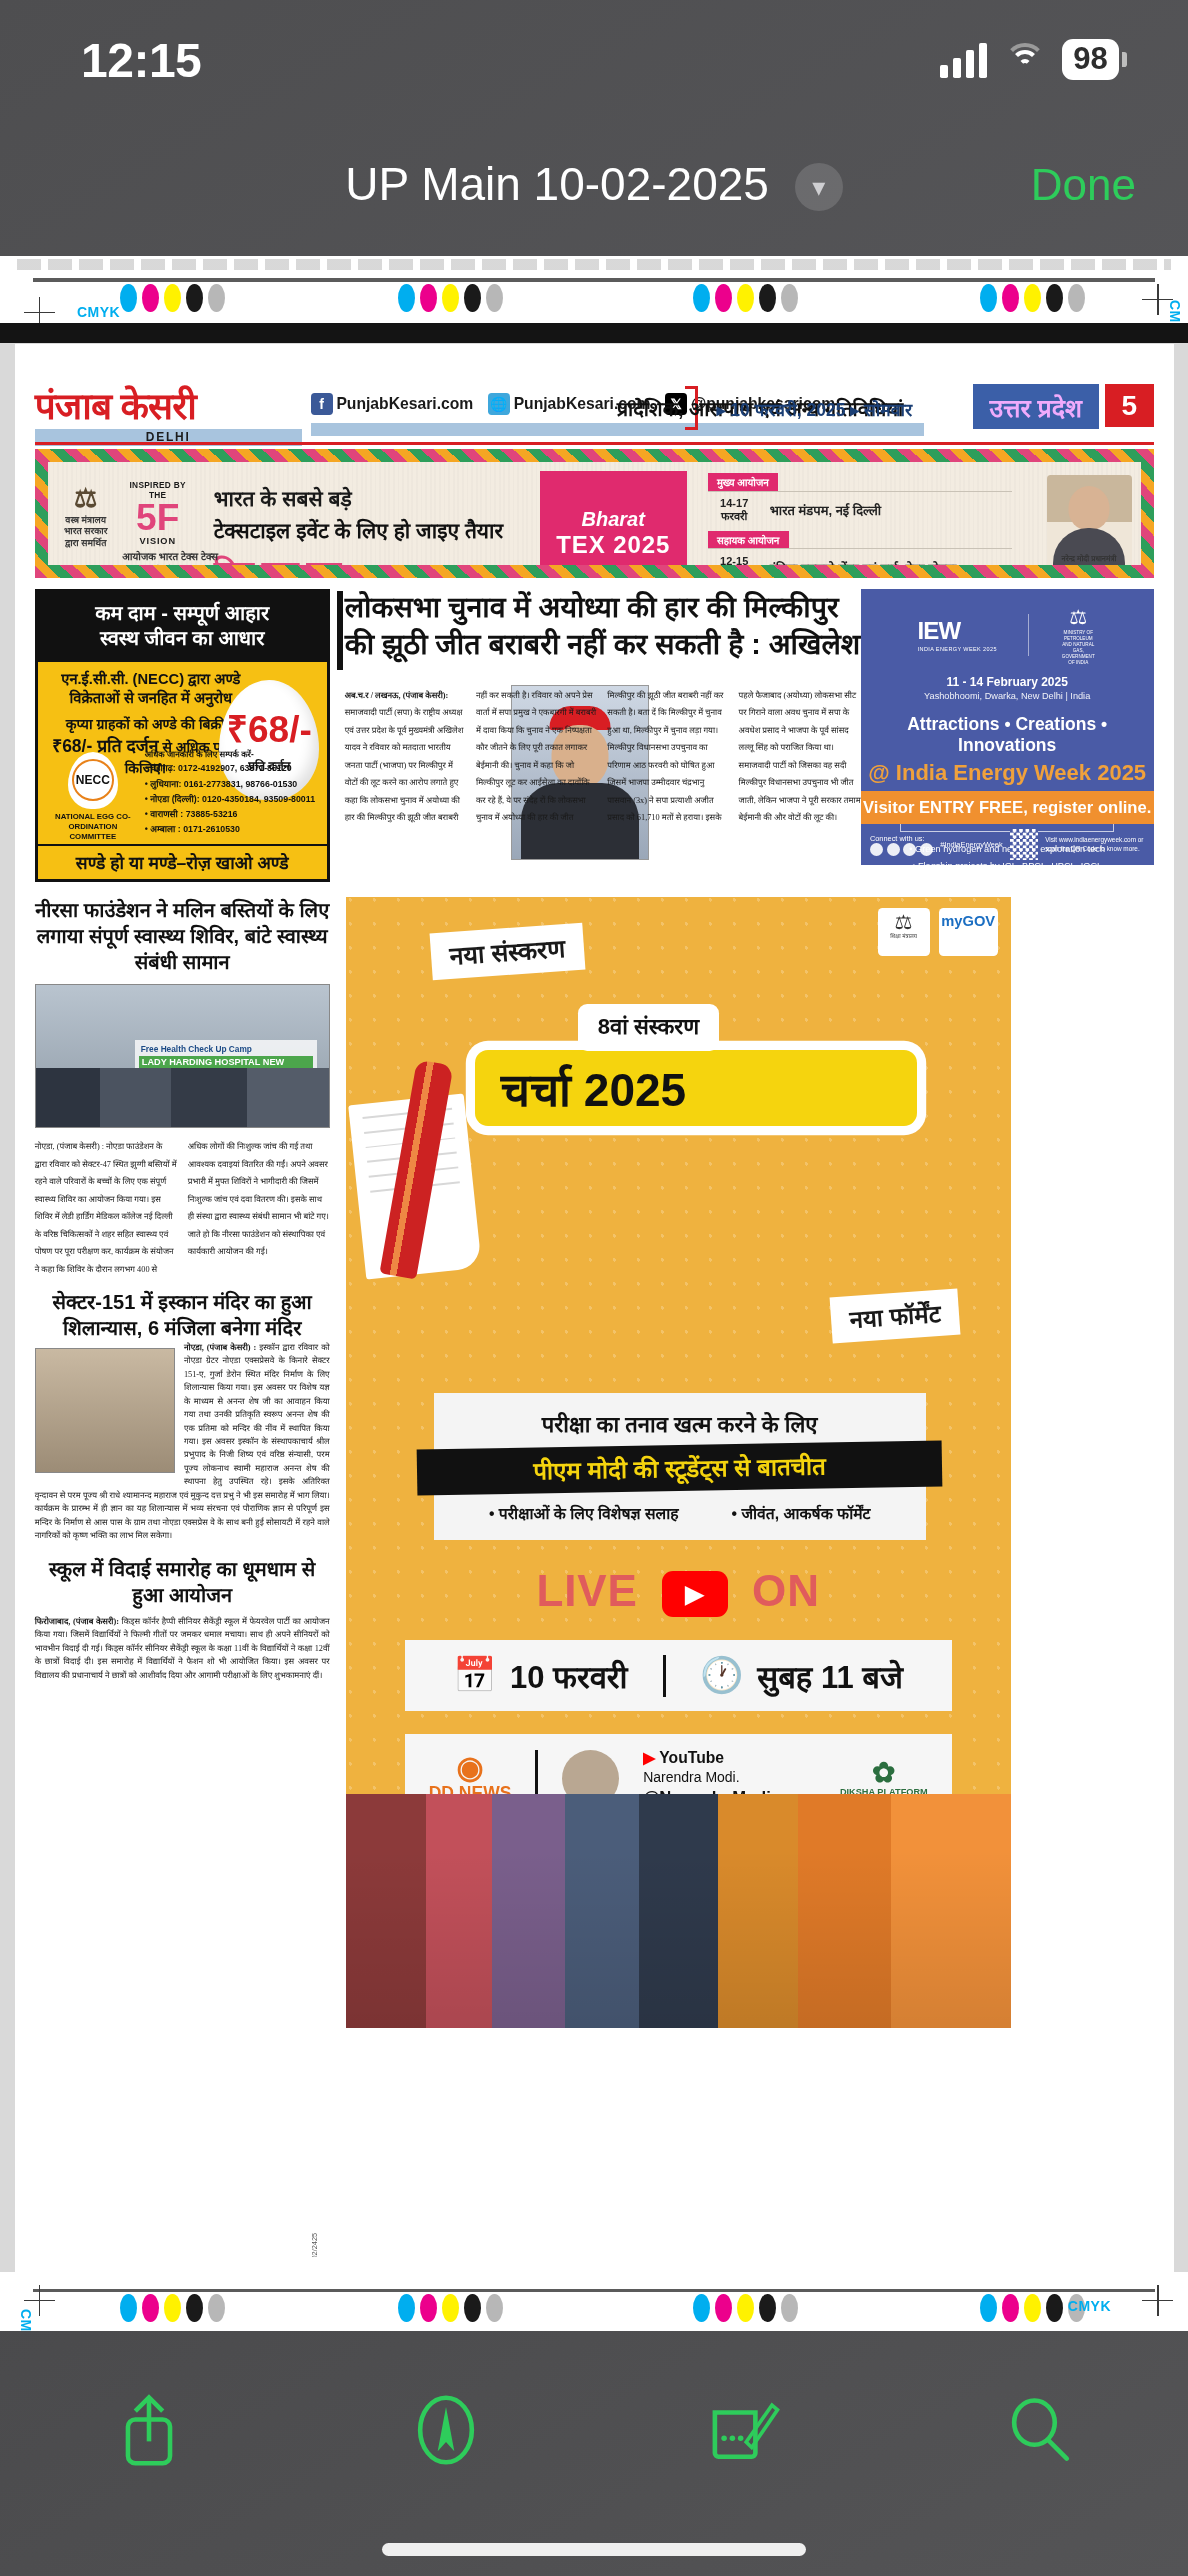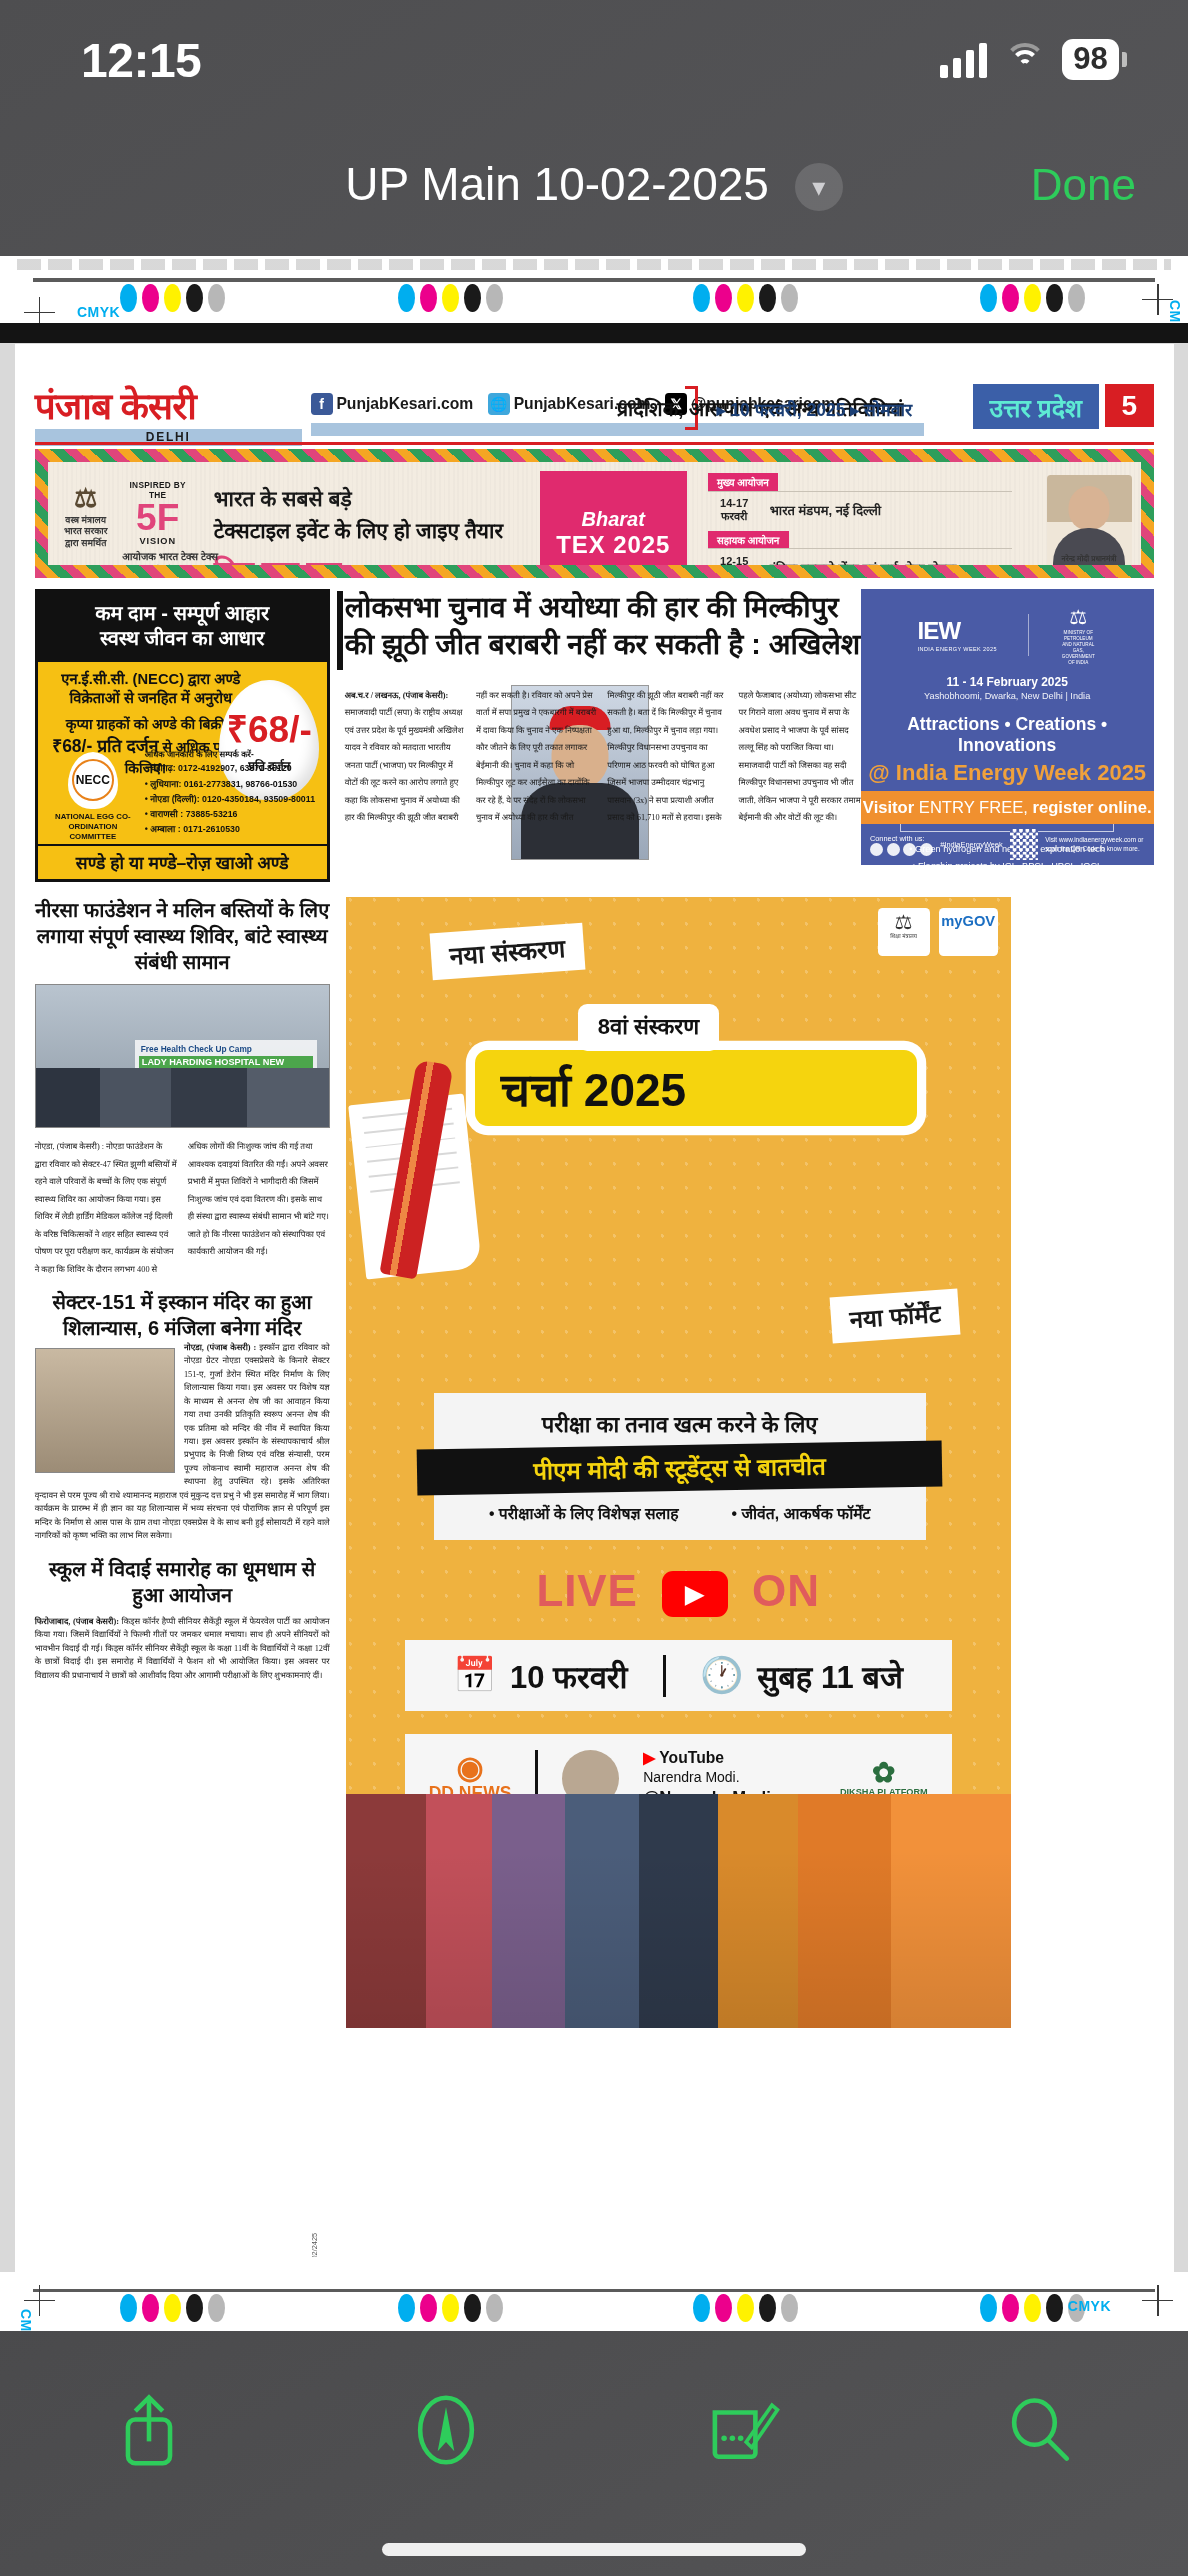--- a/index.html
+++ b/index.html
@@ -73,21 +73,21 @@
     font-size:15.7px; font-weight:700; color:#1a1a1a; }
   .mh-social .ic { display:inline-flex; align-items:center; justify-content:center;
     width:22px; height:22px; border-radius:3.7px; color:#fff; font-size:14px; font-weight:800; margin-right:3.7px; }
   .ic-fb { background:#3b5998; } .ic-web { background:#3fa7dc; border-radius:50%; }
   .ic-x { background:#000; border-radius:2.8px; }
   .mh-bar { position:absolute; left:276px; right:230px; bottom:-1.8px; height:13px; background:#A8C4DE; }
   .mh-redbkt { position:absolute; left:650px; top:-1.8px; width:13px; height:44px;
     border:3.7px solid #D81E23; border-left:none; }
   .mh-cat { position:absolute; left:582px; top:7.4px; font-size:20px; font-weight:700; color:#111; }
   .mh-date { position:absolute; left:682px; top:9.2px; font-size:17.5px; font-weight:800; color:#1b3f75; }
-  .mh-state { position:absolute; right:55px; top:-3.7px; background:#3B5FA8; color:#5eead4;
+  .mh-state { position:absolute; right:55px; top:-3.7px; background:#3B5FA8; color:#f0abfc;
     font-size:25px; font-weight:800; padding:5.5px 16.6px; }
   .mh-pgno { position:absolute; right:0; top:-3.7px; background:#D81E23; color:#fff;
     font-size:28px; font-weight:900; padding:5.5px 16.6px; }
   .mh-rule { position:absolute; top:98px; left:20px; right:20px; height:2.8px; background:#D81E23; }
 
   
   .tex { position:absolute; top:105px; left:20px; right:20px; height:129px;
     background:#f2ece0; border:13px solid transparent;
     border-image:repeating-linear-gradient(45deg,#E0457B 0 9.2px,#F5A623 9.2px 18.4px,#2E9E5B 18.4px 28px) 14;
     overflow:hidden; }
@@ -189,21 +189,21 @@
   .iew-date { text-align:center; font-size:12px; font-weight:700; margin-top:9.2px; }
   .iew-ven { text-align:center; font-size:9.2px; margin-top:2.8px; opacity:.92; }
   .iew-aci { text-align:center; font-size:17.5px; font-weight:800; margin-top:13px; }
   .iew-name { text-align:center; font-size:22px; font-weight:900; margin-top:3.7px; }
   .iew-name .at { color:#F0A13C; } .iew-name .or { color:#F0A13C; }
   .iew-hub { margin:14.7px auto 0; width:214px; border:0.9px solid rgba(255,255,255,.7);
     text-align:center; font-size:15.7px; font-weight:700; padding:5.5px 0; }
   .iew-b { text-align:center; font-size:9.2px; margin-top:9.2px; line-height:1.8; }
   .iew-free { position:absolute; left:0; right:0; bottom:41px; background:#F0902F;
     text-align:center; font-size:16.6px; padding:6.4px 0; font-weight:600; }
-  .iew-free b { font-weight:400; }
+  .iew-free b { font-weight:700; }
   .iew-foot { position:absolute; left:0; right:0; bottom:0; height:41px; display:flex;
     align-items:center; gap:7.4px; padding:0 9.2px; font-size:7.4px; }
   .iew-foot .socs { display:flex; gap:3.7px; }
   .iew-foot .socs i { width:13px; height:13px; border-radius:50%; background:#fff;
     display:block; opacity:.9; }
   .iew-qr { width:31px; height:31px; background:
     repeating-conic-gradient(#fff 0 25%, #4A5BA6 0 50%) 0 0/6.4px 6.4px; margin-left:auto; }
   .iew-qrtxt { width:111px; font-size:6.4px; line-height:1.35; }
 
   

